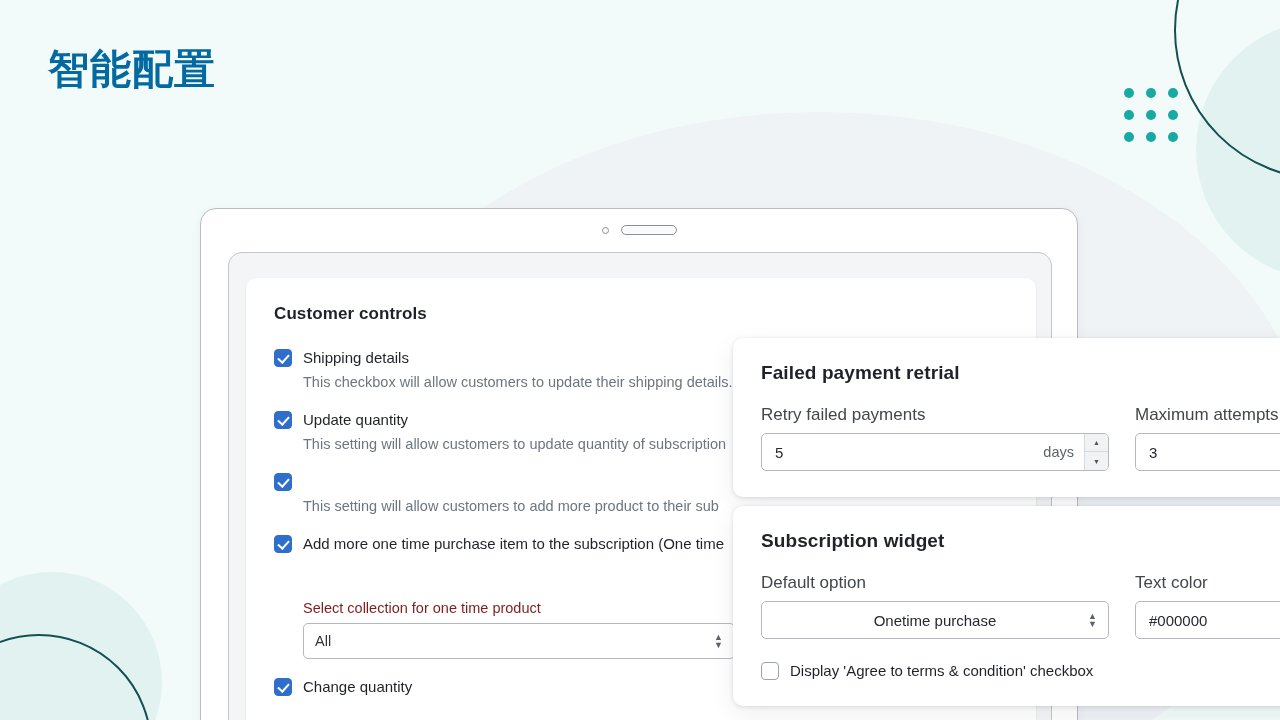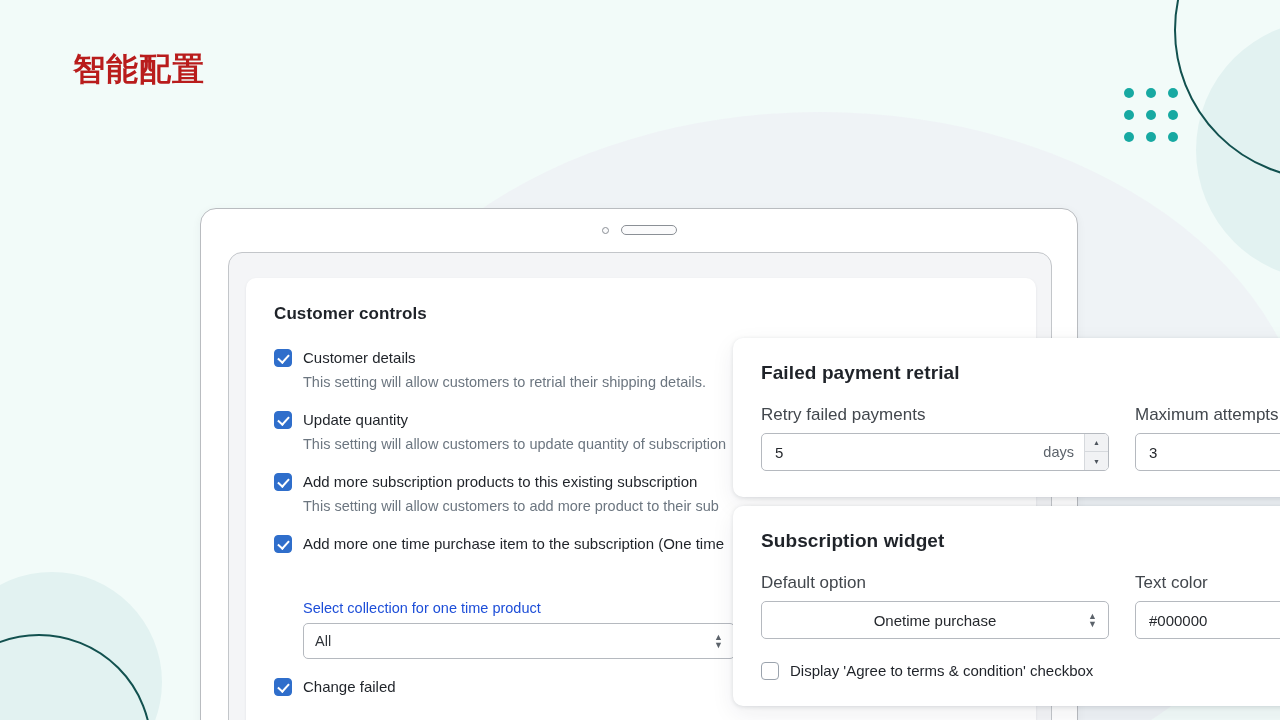--- a/index.html
+++ b/index.html
@@ -99,27 +99,26 @@
     height: 10px;
     border-radius: 50%;
     background: #17a9a2;
   }
 
   
   .page-title {
     position: absolute;
     left: 48px;
     top: 44px;
-    font-size: 32px;
+    font-size: 41px;
     line-height: 50px;
     font-weight: 700;
-    color: #b91c1c;
+    color: #0369a1;
     letter-spacing: 1px;
     font-family: "DejaVu Sans", "Liberation Sans", sans-serif;
-    margin-left: 25px;
   }
 
   
   .device {
     position: absolute;
     left: 200px;
     top: 208px;
     width: 878px;
     height: 560px;
     background: #ffffff;
@@ -241,21 +240,21 @@
     font-size: 14.5px;
     color: #6c7680;
     line-height: 19px;
     white-space: nowrap;
   }
 
   
   .nested-field { margin-left: 29px; margin-top: 20px; }
   .field-label {
     font-size: 14.5px;
-    color: #1d4ed8;
+    color: #7f1d1d;
     margin-bottom: 7px;
     margin-top: 47px;
   }
 
   .select-box {
     width: 432px;
     height: 36px;
     border: 1px solid #b5b9bf;
     border-radius: 5px;
     background: #ffffff;
@@ -417,37 +416,36 @@
   </div>
 
   <div class="device-screen">
     <div class="content-card">
 
       <div class="card-title">Customer controls</div>
 
       <div class="check-row">
         <div class="check-line">
           <div class="cbox checked"></div>
-          <div class="check-label">Customer details</div>
-        </div>
-        <div class="check-help">This setting will allow customers to retrial their shipping details.</div>
+          <div class="check-label">Shipping details</div>
+        </div>
+        <div class="check-help">This checkbox will allow customers to update their shipping details.</div>
       </div>
 
       <div class="check-row">
         <div class="check-line">
           <div class="cbox checked"></div>
           <div class="check-label">Update quantity</div>
         </div>
         <div class="check-help">This setting will allow customers to update quantity of subscription</div>
       </div>
 
       <div class="check-row">
         <div class="check-line">
           <div class="cbox checked"></div>
-          <div class="check-label">Add more subscription products to this existing subscription</div>
         </div>
         <div class="check-help">This setting will allow customers to add more product to their sub</div>
       </div>
 
       <div class="check-row">
         <div class="check-line">
           <div class="cbox checked"></div>
           <div class="check-label">Add more one time purchase item to the subscription (One time</div>
         </div>
 
@@ -459,21 +457,21 @@
               <span>▲</span>
                 <span>▼</span>
             </span>
           </div>
         </div>
       </div>
 
       <div class="check-row">
         <div class="check-line">
           <div class="cbox checked"></div>
-          <div class="check-label">Change failed</div>
+          <div class="check-label">Change quantity</div>
         </div>
       </div>
 
     </div>
   </div>
 </div>
 
 <div class="overlay">
 
   <div class="ov-card">

